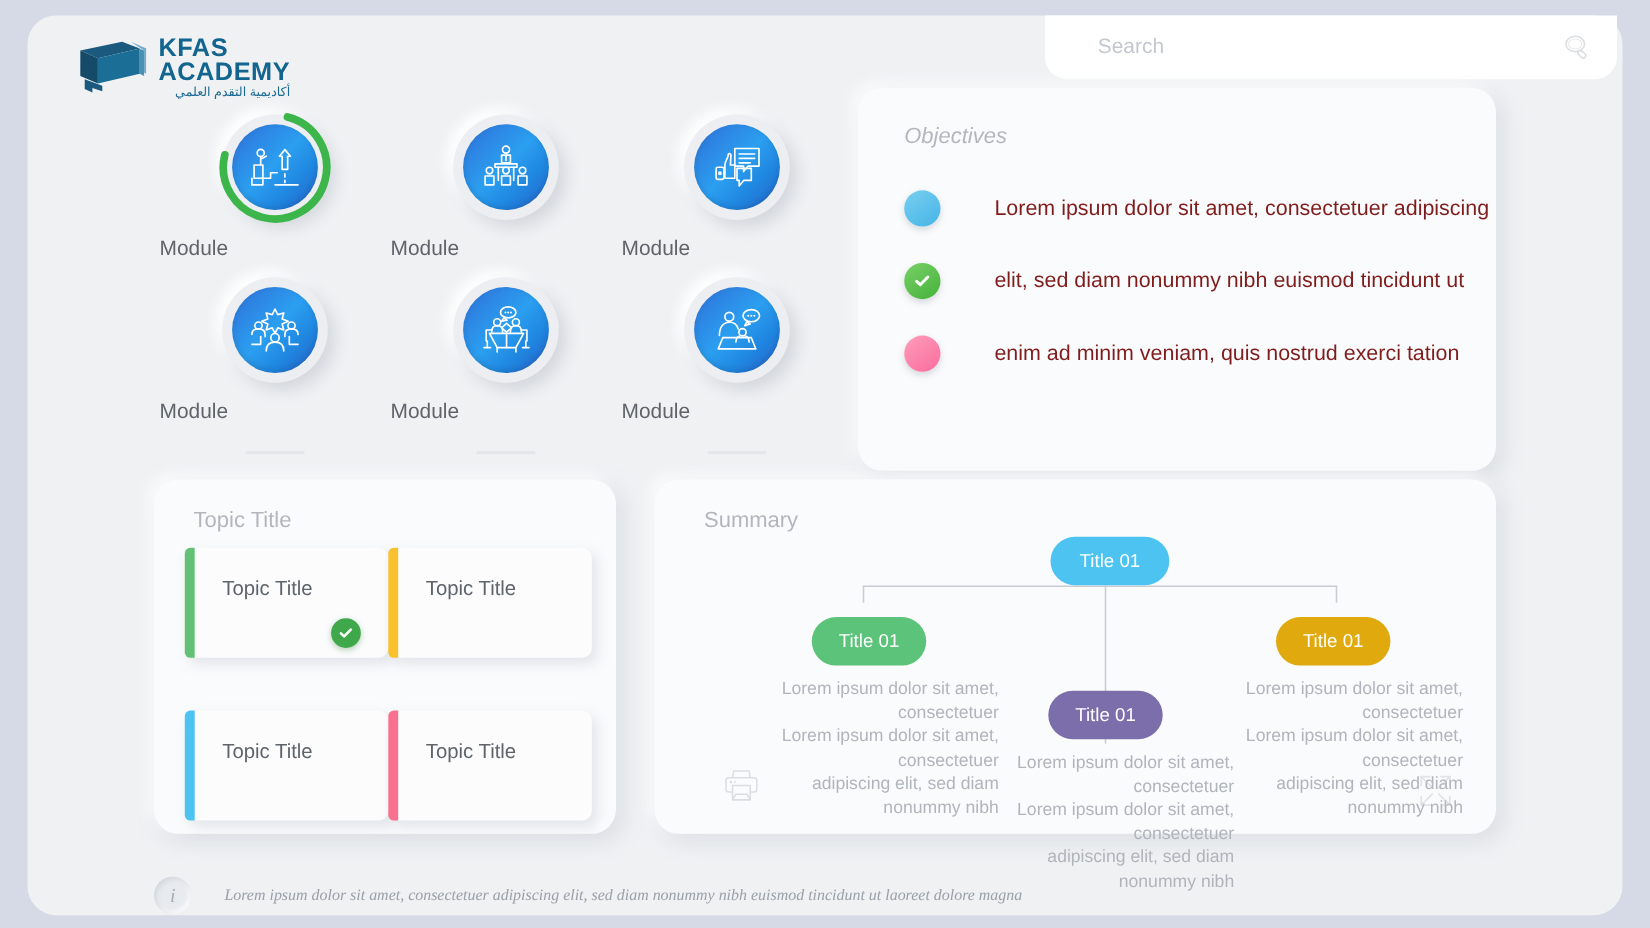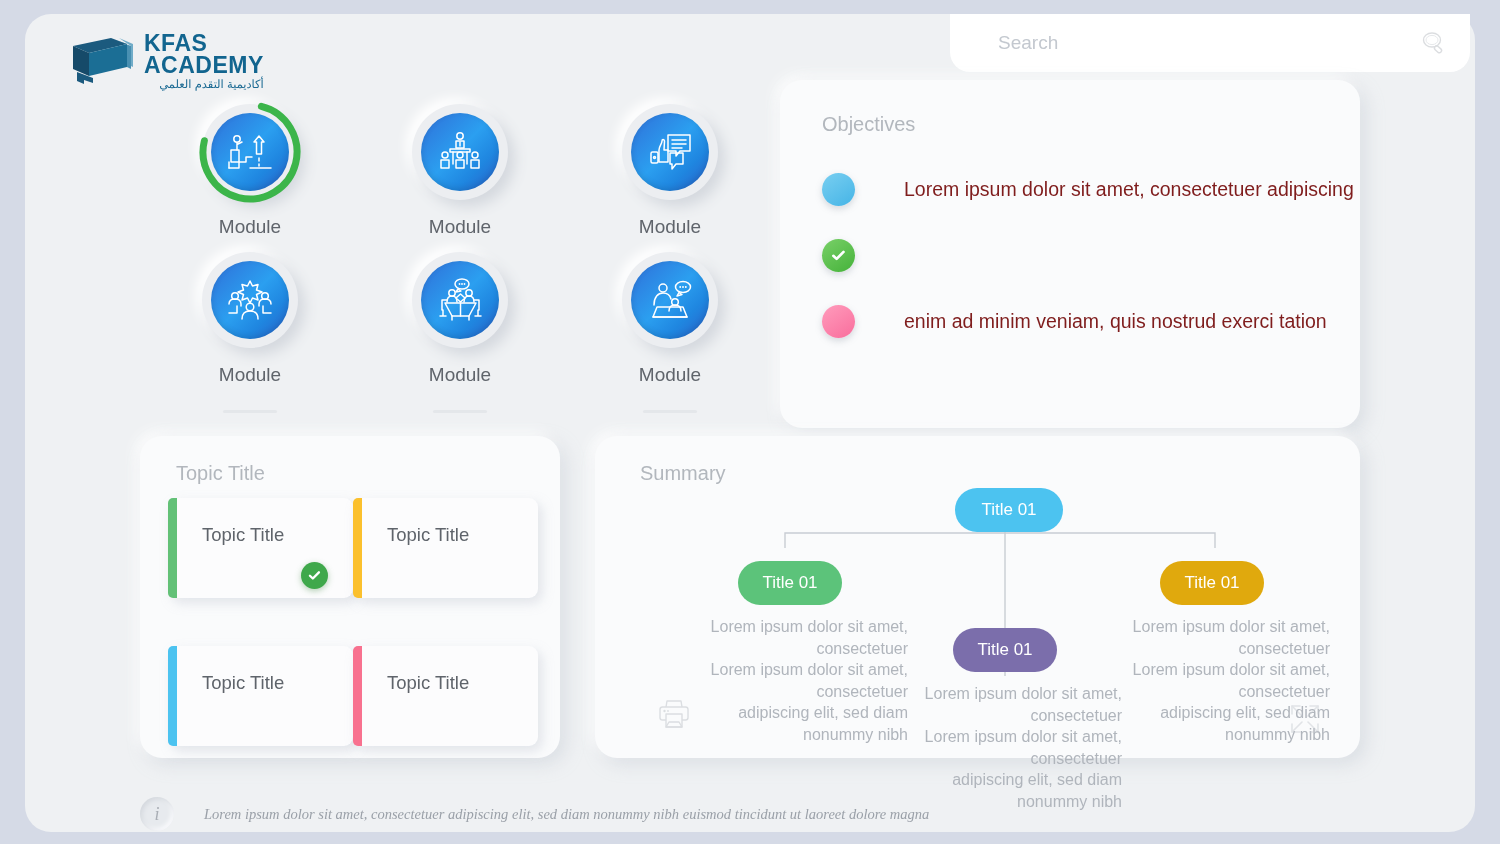--- a/index.html
+++ b/index.html
@@ -55,21 +55,21 @@
   #search-input::placeholder { color: #c3c8cf; }
   #search-icon { position: absolute; right: 22px; top: 16px; opacity: .35; }
 
   
   #modules-grid {
     position: absolute; left: 120px; top: 76px;
     width: 630px;
   }
   .module-row { display: flex; }
   .module-cell {
-    width: 210px; text-align: center;
+    width: 210px; text-align: left;
     padding-top: 14px;
   }
   .module-badge {
     position: relative;
     width: 96px; height: 96px;
     margin: 0 auto;
     border-radius: 50%;
     background: #eceef1;
     box-shadow: 7px 7px 14px #d4d8de, -6px -6px 12px #ffffff;
     display: flex; align-items: center; justify-content: center;
@@ -98,21 +98,21 @@
     background: #fafbfc;
     border-radius: 22px;
     box-shadow: 6px 6px 18px rgba(180,188,200,.35), -5px -5px 14px rgba(255,255,255,.9);
   }
   .panel-title {
     position: absolute; font-size: 20px; color: #b2b7bd;
   }
 
   
   #objectives-panel { left: 755px; top: 66px; width: 580px; height: 348px; }
-  #objectives-title { left: 42px; top: 33px; }
+  #objectives-title { left: 42px; top: 33px; font-style: italic; }
   #objectives-list { position: absolute; left: 42px; top: 76px; width: 500px; }
   .objective-row {
     display: flex; align-items: center; height: 66px;
   }
   .objective-dot {
     width: 33px; height: 33px; border-radius: 50%;
     flex: 0 0 33px;
     box-shadow: 0 3px 7px rgba(120,130,145,.28);
     display: flex; align-items: center; justify-content: center;
   }
@@ -377,20 +377,21 @@
         <div class="objective-dot" style="background:linear-gradient(145deg,#79cff1,#45b4e6);"></div>
         <div class="objective-text">Lorem ipsum dolor sit amet, consectetuer adipiscing</div>
       </div>
 
       <div class="objective-row">
         <div class="objective-dot" style="background:linear-gradient(145deg,#79d068,#45b23a);">
           <svg class="check-glyph" viewBox="0 0 18 18">
             <path d="M3.5 9.3 L7 12.6 L14.3 5.2" fill="none" stroke="#fff" stroke-width="2.8" stroke-linecap="round" stroke-linejoin="round"></path>
           </svg>
         </div>
+        <div class="objective-text">elit, sed diam nonummy nibh euismod tincidunt ut</div>
       </div>
 
 
       <div class="objective-row">
         <div class="objective-dot" style="background:linear-gradient(145deg,#ff9cbc,#f96d9c);"></div>
         <div class="objective-text">enim ad minim veniam, quis nostrud exerci tation</div>
       </div>
 
     </div>
   </div>

